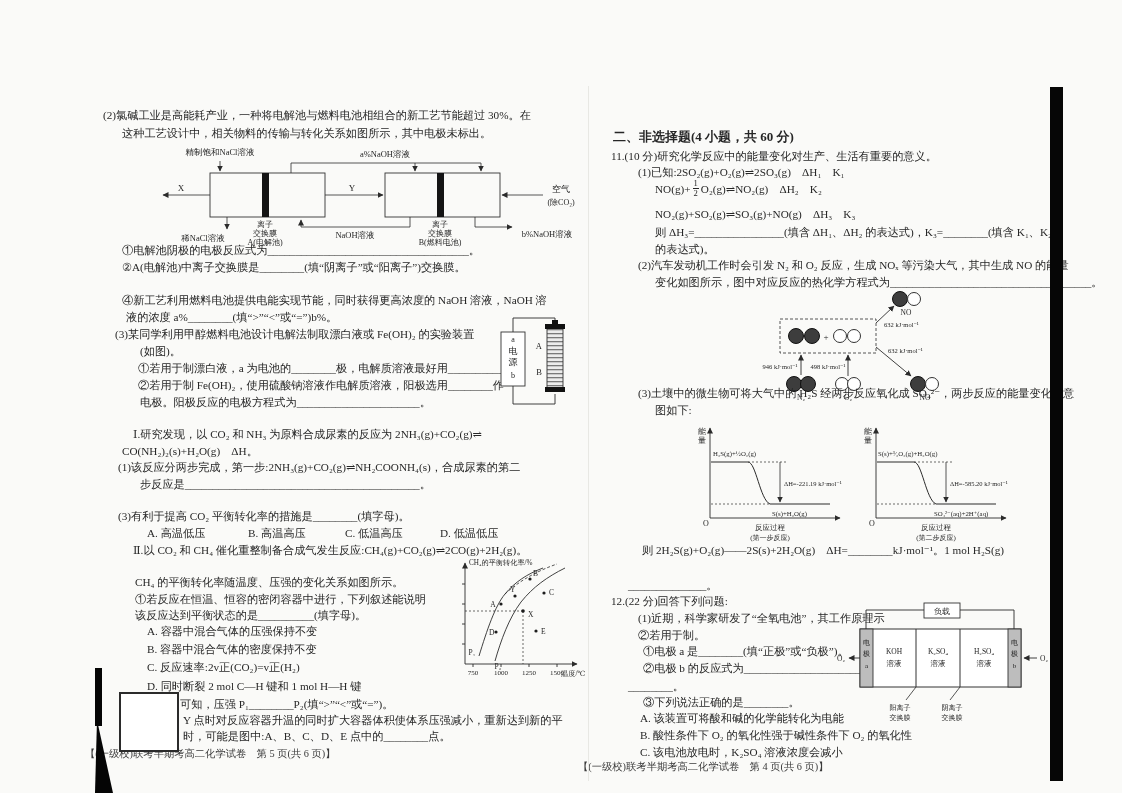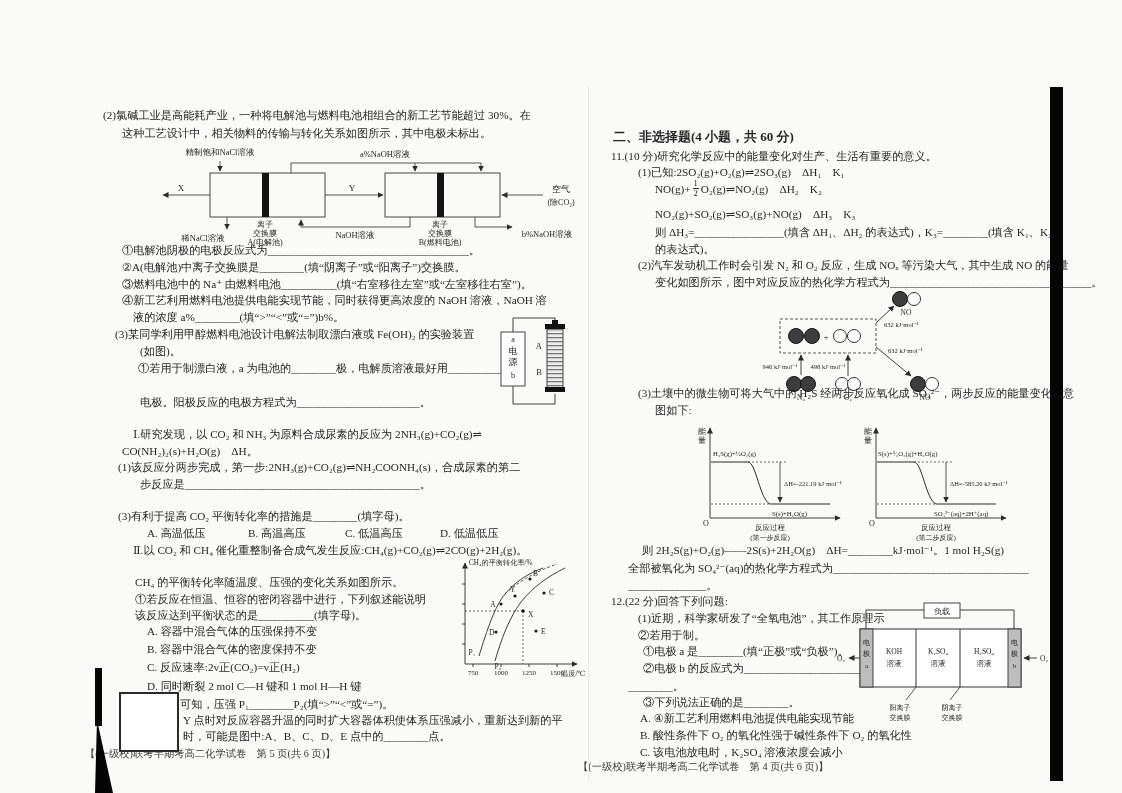--- a/index.html
+++ b/index.html
@@ -64,27 +64,27 @@
     <text x="150" y="102" font-size="8" text-anchor="middle">A(电解池)</text>
     <text x="240" y="95" font-size="8.5" text-anchor="middle">NaOH溶液</text>
     <text x="325" y="84" font-size="8" text-anchor="middle">离子</text>
     <text x="325" y="93" font-size="8" text-anchor="middle">交换膜</text>
     <text x="325" y="102" font-size="8" text-anchor="middle">B(燃料电池)</text>
     <text x="432" y="94" font-size="8.5" text-anchor="middle">b%NaOH溶液</text>
   </svg>
 
   <div class="ln" style="left:37px;top:155px">①电解池阴极的电极反应式为____________________________________。</div>
   <div class="ln" style="left:37px;top:172px">②A(电解池)中离子交换膜是________(填“阴离子”或“阳离子”)交换膜。</div>
-  <div class="ln" style="left:37px;top:189px">③燃料电池中的 Na⁺ 由燃料电池__________(填“右室移往左室”或“左室移往右室”)。</div>
   <div class="ln" style="left:37px;top:205px">④新工艺利用燃料电池提供电能实现节能，同时获得更高浓度的 NaOH 溶液，NaOH 溶</div>
-  <div class="ln" style="left:48px;top:222px">液的浓度 a%________(填“&gt;”“&lt;”或“=”)b%。</div>
+  <div class="ln" style="left:41px;top:222px">液的浓度 a%________(填“&gt;”“&lt;”或“=”)b%。</div>
 
   <div class="ln" style="left:30px;top:239px">(3)某同学利用甲醇燃料电池设计电解法制取漂白液或 Fe(OH)₂ 的实验装置</div>
   <div class="ln" style="left:55px;top:256px">(如图)。</div>
   <div class="ln" style="left:53px;top:273px">①若用于制漂白液，a 为电池的________极，电解质溶液最好用__________。</div>
+  <div class="ln" style="left:53px;top:290px">②若用于制 Fe(OH)₂，使用硫酸钠溶液作电解质溶液，阳极选用________作</div>
   <div class="ln" style="left:55px;top:307px">电极。阳极反应的电极方程式为______________________。</div>
 
   <svg class="absvg" style="left:410px;top:228px" width="88" height="92" viewBox="0 0 88 92">
     <defs>
       <pattern id="mesh" width="5" height="4" patternUnits="userSpaceOnUse">
         <rect width="5" height="4" fill="#ececec"></rect>
         <rect y="1" width="5" height="1.3" fill="#7a7a7a"></rect>
       </pattern>
     </defs>
     <g stroke="#2b2b2b" stroke-width="0.9" fill="none">
@@ -293,31 +293,30 @@
     <text x="8" y="25" font-size="8">量</text>
     <text x="13" y="108" font-size="8">O</text>
     <text x="22" y="38" font-size="6.8">S(s)+³⁄₂O₂(g)+H₂O(g)</text>
     <text x="94" y="68" font-size="6.5">ΔH=-585.20 kJ·mol⁻¹</text>
     <text x="78" y="98" font-size="6.8">SO₄²⁻(aq)+2H⁺(aq)</text>
     <text x="80" y="112" font-size="7.5" text-anchor="middle">反应过程</text>
     <text x="80" y="122" font-size="7" text-anchor="middle">(第二步反应)</text>
   </svg>
 
   <div class="ln" style="left:64px;top:458px">则 2H₂S(g)+O₂(g)——2S(s)+2H₂O(g)　ΔH=________kJ·mol⁻¹。1 mol H₂S(g)</div>
-  <div class="ln" style="left:50px;top:476px">全部被氧化为 SO₄²⁻(aq)的热化学方程式为___________________________________</div>
   <div class="ln" style="left:50px;top:493px">______________。</div>
 
   <div class="ln" style="left:33px;top:509px">12.(22 分)回答下列问题:</div>
   <div class="ln" style="left:60px;top:526px">(1)近期，科学家研发了“全氧电池”，其工作原理示</div>
   <div class="ln" style="left:60px;top:543px">②若用于制。</div>
   <div class="ln" style="left:65px;top:559px">①电极 a 是________(填“正极”或“负极”)。</div>
   <div class="ln" style="left:65px;top:576px">②电极 b 的反应式为________________________</div>
   <div class="ln" style="left:50px;top:594px">________。</div>
   <div class="ln" style="left:65px;top:610px">③下列说法正确的是________。</div>
-  <div class="ln" style="left:62px;top:626px">A. ④新工艺利用燃料电池提供电能实现节能</div>
+  <div class="ln" style="left:62px;top:626px">A. 该装置可将酸和碱的化学能转化为电能</div>
   <div class="ln" style="left:62px;top:643px">B. 酸性条件下 O₂ 的氧化性强于碱性条件下 O₂ 的氧化性</div>
   <div class="ln" style="left:62px;top:660px">C. 该电池放电时，K₂SO₄ 溶液浓度会减小</div>
 
   <svg class="absvg" style="left:258px;top:512px" width="215" height="140" viewBox="0 0 215 140">
     <defs>
       <marker id="ah6" markerWidth="7" markerHeight="7" refX="5.5" refY="3" orient="auto" markerUnits="userSpaceOnUse">
         <path d="M0,0 L6,3 L0,6 Z" fill="#2b2b2b"></path>
       </marker>
     </defs>
     <g stroke="#2b2b2b" stroke-width="0.9" fill="none">

